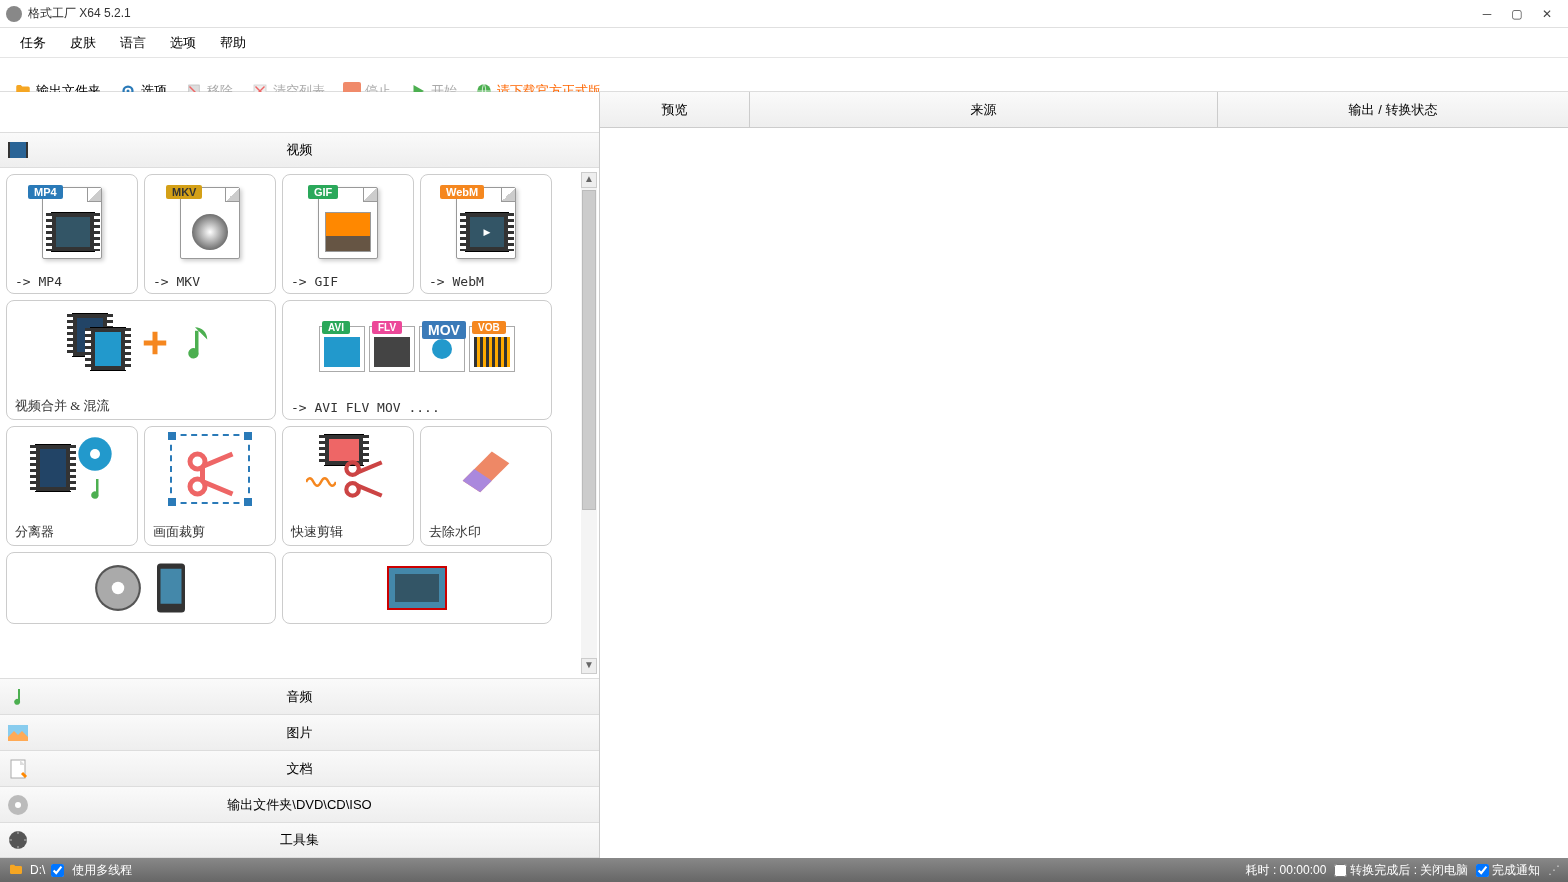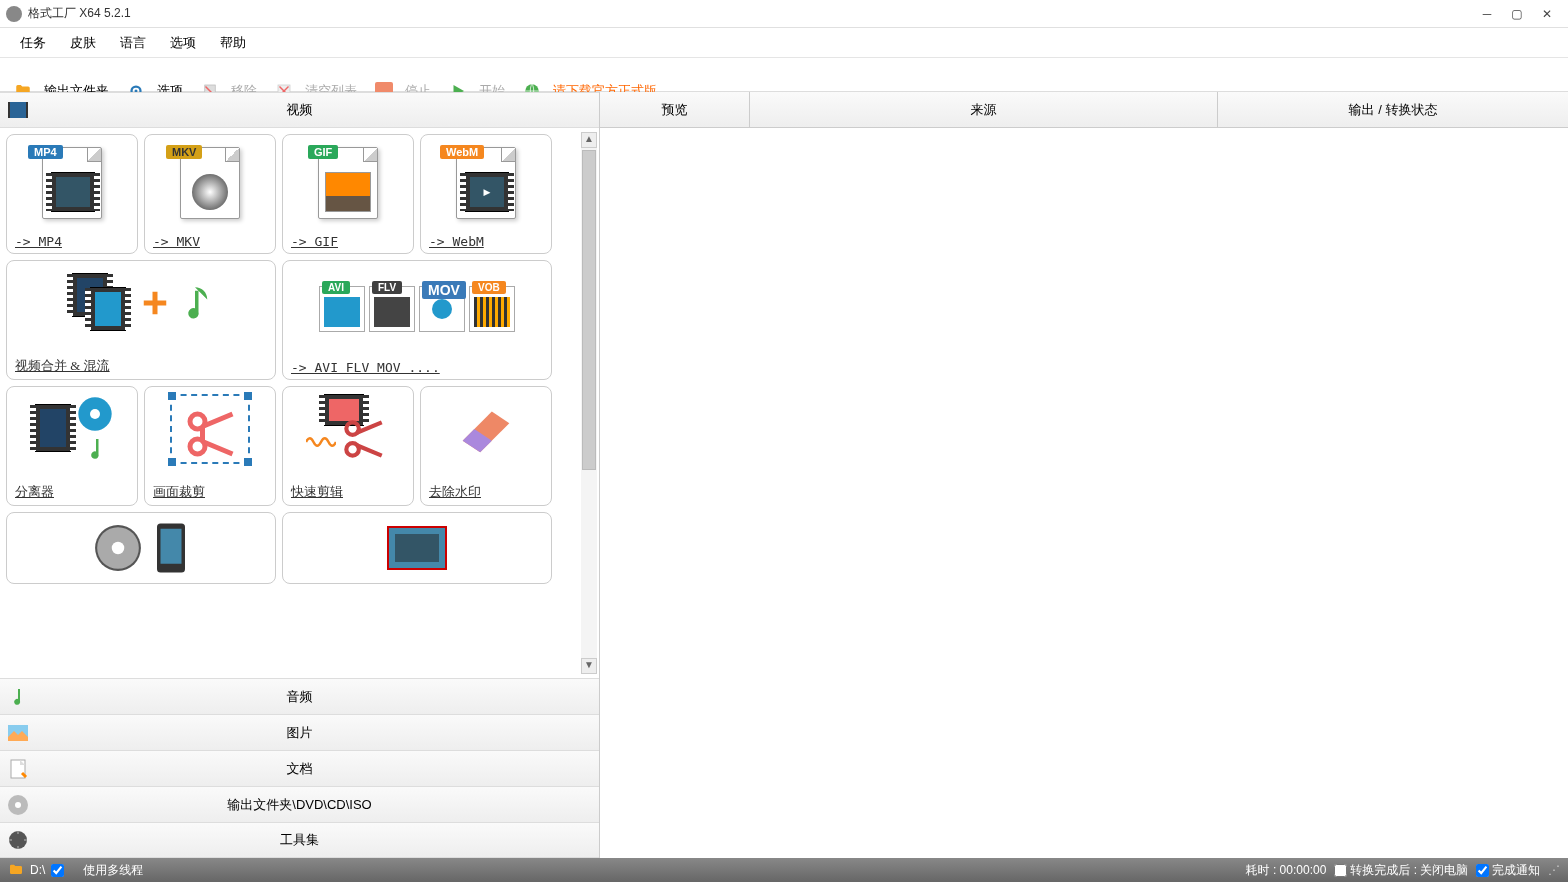--- a/index.html
+++ b/index.html
@@ -7,41 +7,41 @@
 
 .titlebar { height: 28px; background: #fff; display: flex; align-items: center; padding: 0 6px; border-bottom: 1px solid #e0e0e0; }
 .titlebar .app-icon { width: 16px; height: 16px; margin-right: 6px; border-radius: 50%; background: #888; }
 .titlebar .title { flex: 1; font-size: 12px; color: #333; }
 .titlebar .win-btn { width: 30px; height: 20px; display:flex; align-items:center; justify-content:center; cursor:pointer; color:#444; }
 
 .menubar { height: 30px; background: #fff; display:flex; align-items:center; padding: 0 10px; gap: 4px; border-bottom: 1px solid #e5e5e5;}
 .menubar .menu-item { padding: 4px 10px; cursor:pointer; font-size: 13px; }
 
 .toolbar { height: 34px; background:#fff; border-bottom:1px solid #ddd; display:flex; align-items:center; padding: 0 6px; gap:2px;}
-.tb-btn { display:flex; align-items:center; height:28px; padding: 0 8px; cursor:pointer; gap:12px; font-size:13px;margin-top:32px;}
+.tb-btn { display:flex; align-items:center; height:28px; padding: 0 8px; cursor:pointer; gap:4px; font-size:13px;margin-top:32px;}
 .tb-icon { width:18px; height:18px; display:inline-block; }
 .tb-disabled { color:#aaa; cursor:default;}
 .tb-link { color:#ff6600;justify-content:flex-end; }
 
 .main { display:flex; height: calc(100vh - 28px - 30px - 34px - 24px); }
 
 .left-panel { width: 600px; display:flex; flex-direction:column; background:#fff; border-right:1px solid #ccc; }
-.cat-header { height: 36px; background: linear-gradient(#fafafa,#eee); border-top:1px solid #ddd; border-bottom:1px solid #ddd; display:flex; align-items:center; justify-content:center; font-size:13px; cursor:pointer; position:relative; }
+.cat-header { height: 36px; background: linear-gradient(#fafafa,#eee); border-top:1px solid #ddd; border-bottom:1px solid #ddd; display:flex; align-items:center; justify-content:center; font-size:13px; cursor:pointer; position:relative;margin-top:40px; }
 .cat-header .cat-icon { position:absolute; left:6px; width:24px; height:24px; }
 
 .format-scroll { flex:1; overflow:hidden; position:relative; padding: 6px; background:#fff;}
 .scrollbar-v { position:absolute; right:2px; top:4px; bottom:4px; width:16px; background:#f4f4f4; }
 .scrollbar-thumb { position:absolute; left:1px; right:1px; background:#ccc; border:1px solid #bbb; }
 .scrollbar-arrow { position:absolute; left:0; right:0; height:16px; text-align:center; font-size:10px; color:#666; cursor:pointer; background:#eee; border:1px solid #ccc;}
 
 .grid { display:grid; grid-template-columns: repeat(4, 132px); gap: 6px; }
 .grid .wide2 { grid-column: span 2; }
 .tile { border:1px solid #ccc; border-radius:8px; height: 120px; background:#fff; display:flex; flex-direction:column; cursor:pointer; overflow:hidden;}
 .tile-body { flex:1; display:flex; align-items:center; justify-content:center; position:relative; }
-.tile-label { padding:4px 8px; font-family: monospace, "Courier New"; font-size:13px; color:#333;text-decoration:underline; }
+.tile-label { padding:4px 8px; font-family: monospace, "Courier New"; font-size:13px; color:#333; }
 .tile-label.cn { font-family: "Microsoft YaHei"; margin-top: 9px; }
 
 .cat-row { height: 36px; background: linear-gradient(#fafafa,#eee); border-top:1px solid #ddd; display:flex; align-items:center; justify-content:center; font-size:13px; cursor:pointer; position:relative;}
 
 .right-panel { flex:1; background:#fff; display:flex; flex-direction:column; }
 .list-header { height:36px; background: linear-gradient(#fafafa,#eee); border-bottom:1px solid #ccc; display:flex; }
 .list-header .col { border-right:1px solid #ccc; display:flex; align-items:center; justify-content:center; font-size:13px; }
 .list-body { flex:1; background:#fff; }
 
 .statusbar { height:24px; background: linear-gradient(#888,#666); color:#fff; display:flex; align-items:center; padding: 0 8px; font-size:12px; gap:8px; }
@@ -226,21 +226,21 @@
         </div>
 
         <div class="tile wide2">
           <div class="tile-body" style="gap:2px">
             <div style="position:relative;display:flex;gap:4px">
               <div style="width:46px;height:46px;background:#fff;border:1px solid #aaa;position:relative">
                   <span class="badge" style="top:-6px;left:2px;background:#2aa85a;font-size:10px">AVI</span>
                   <div style="position:absolute;inset:10px 4px 4px;background:#29c"></div>
                 </div>
               <div style="width:46px;height:46px;background:#fff;border:1px solid #aaa;position:relative">
-                  <span class="badge" style="top:-6px;left:2px;background:#404040;font-size:10px">FLV</span>
+                  <span class="badge" style="top:-6px;left:2px;background:#ec4899;font-size:10px">FLV</span>
                   <div style="position:absolute;inset:10px 4px 4px;background:#444"></div>
                 </div>
               <div style="width:46px;height:46px;background:#fff;border:1px solid #aaa;position:relative">
                   <span class="badge" style="top:-6px;left:2px;background:#3a7ab8;font-size:14px">MOV</span>
                   <div style="position:absolute;inset:12px;border-radius:50%;background:#29c"></div>
                 </div>
               <div style="width:46px;height:46px;background:#fff;border:1px solid #aaa;position:relative">
                   <span class="badge" style="top:-6px;left:2px;background:#f5871f;font-size:10px">VOB</span>
                   <div style="position:absolute;inset:10px 4px 4px;background:repeating-linear-gradient(90deg,#333 0 3px,#fa0 3px 6px)"></div>
                 </div>
@@ -401,21 +401,21 @@
   </div>
 
 </div>
 
 <div class="statusbar">
   <div class="left">
     <svg width="16" height="16" viewBox="0 0 24 24">
         <path fill="#f5a623" d="M3 6a2 2 0 012-2h4l2 2h8a2 2 0 012 2v8a2 2 0 01-2 2H5a2 2 0 01-2-2V6z"></path>
       </svg>
     <span>D:\</span>
-    <label style="display:flex;align-items:center;gap:19px">
+    <label style="display:flex;align-items:center;gap:8px">
       <input type="checkbox" checked="" style="">
       <span>使用多线程</span>
     </label>
   </div>
   <div class="right">
     <span>耗时 : 00:00:00</span>
     <label style="display:flex;align-items:center;gap:3px">
       <input type="checkbox" style="">
       <span>转换完成后 :</span>
       <span>关闭电脑</span>

